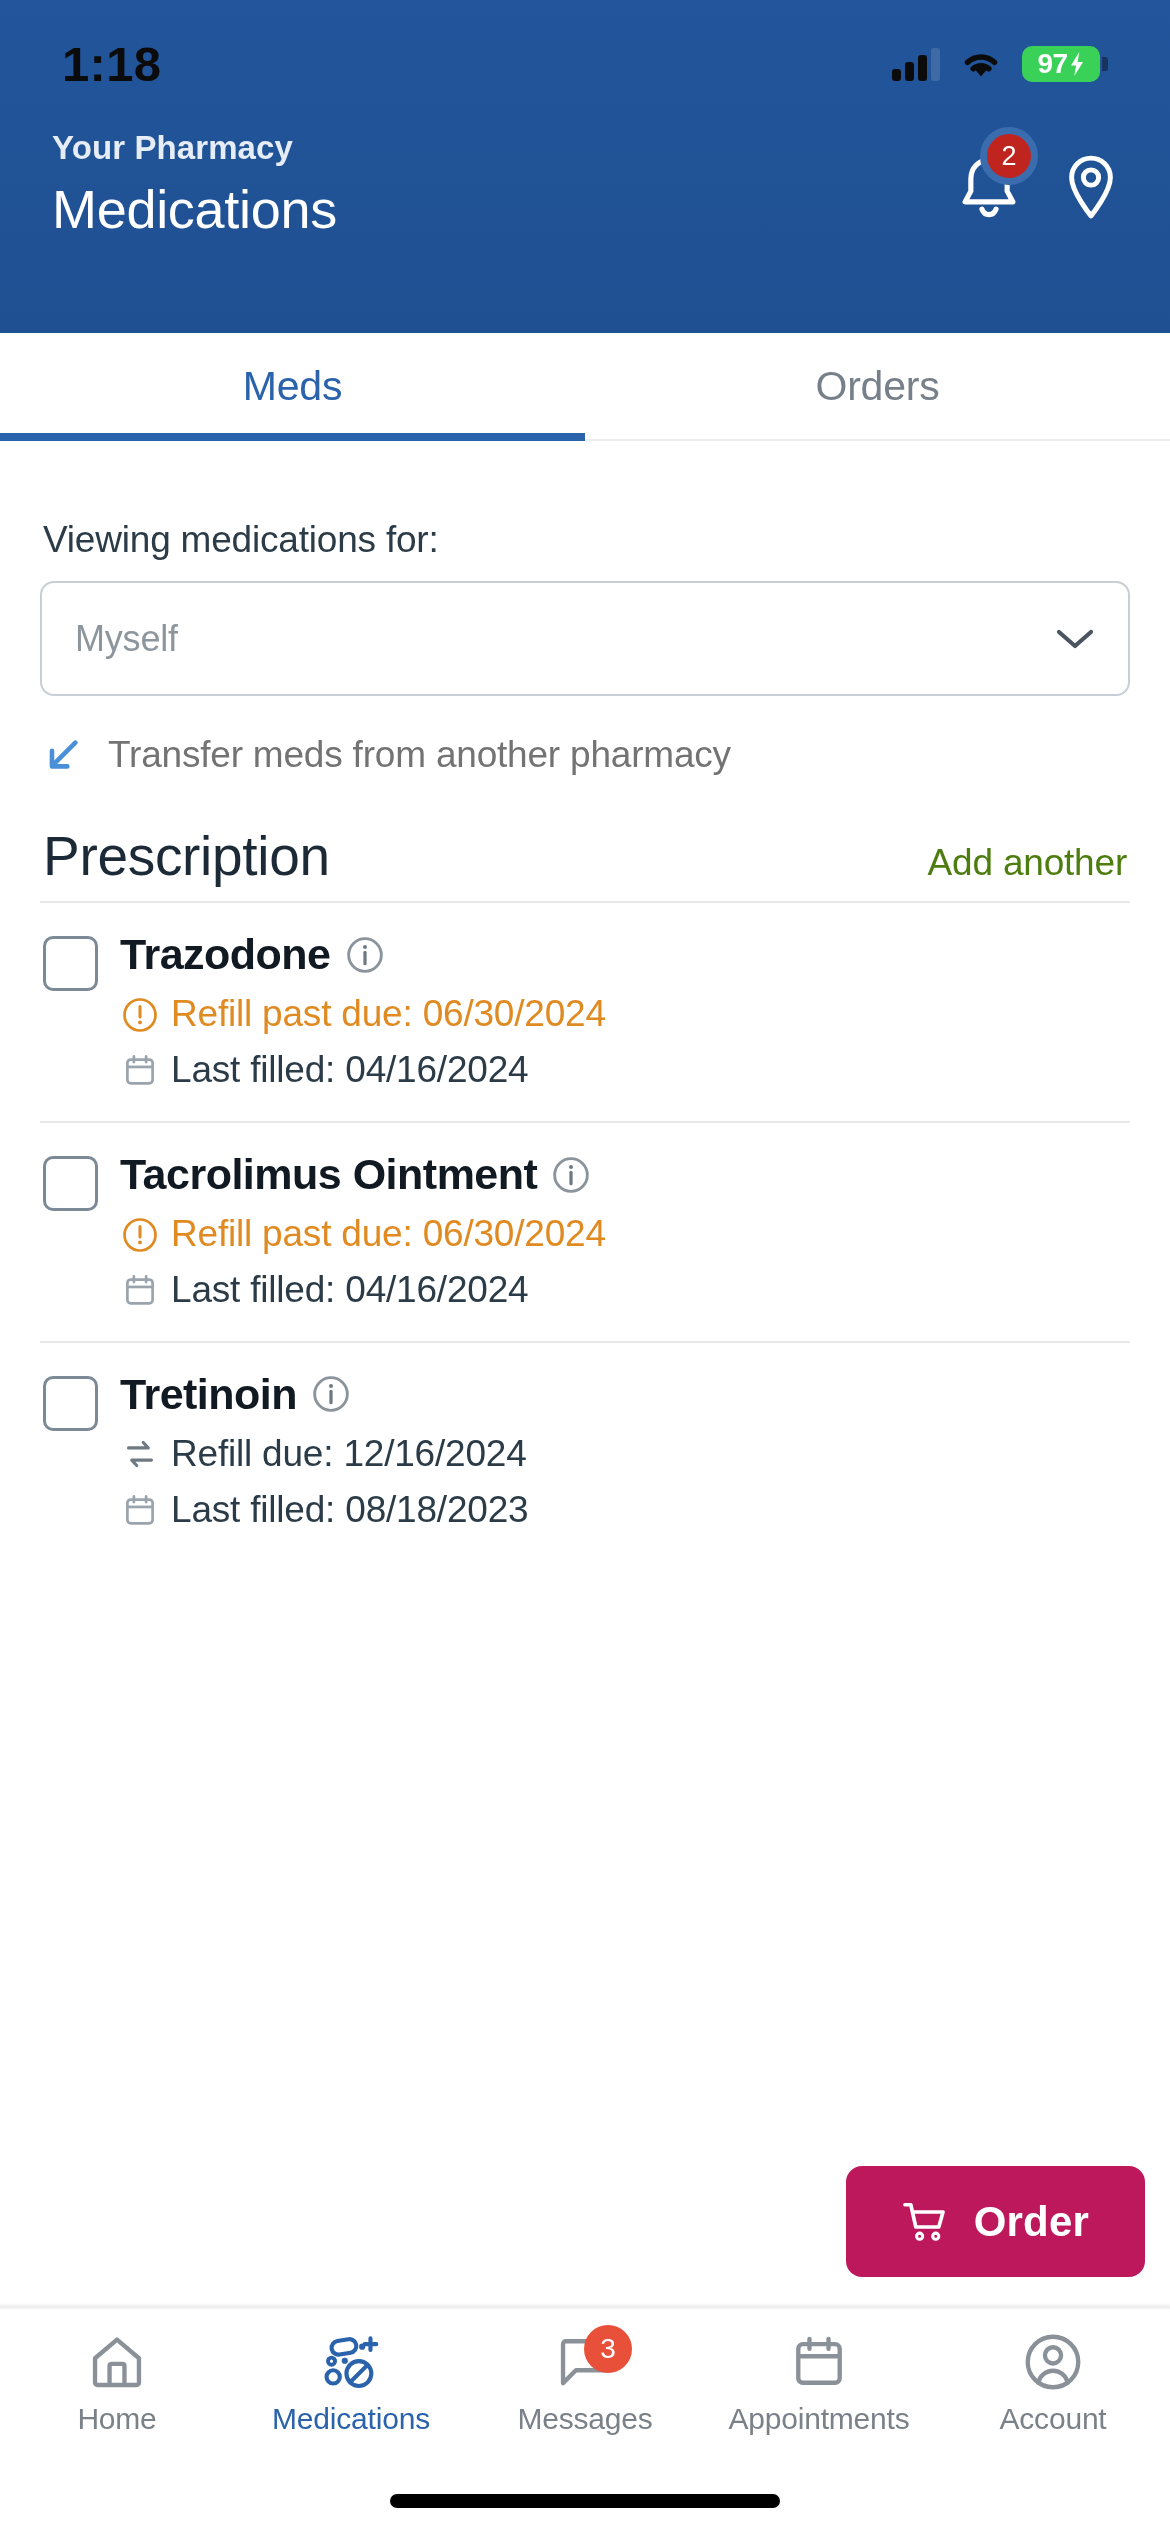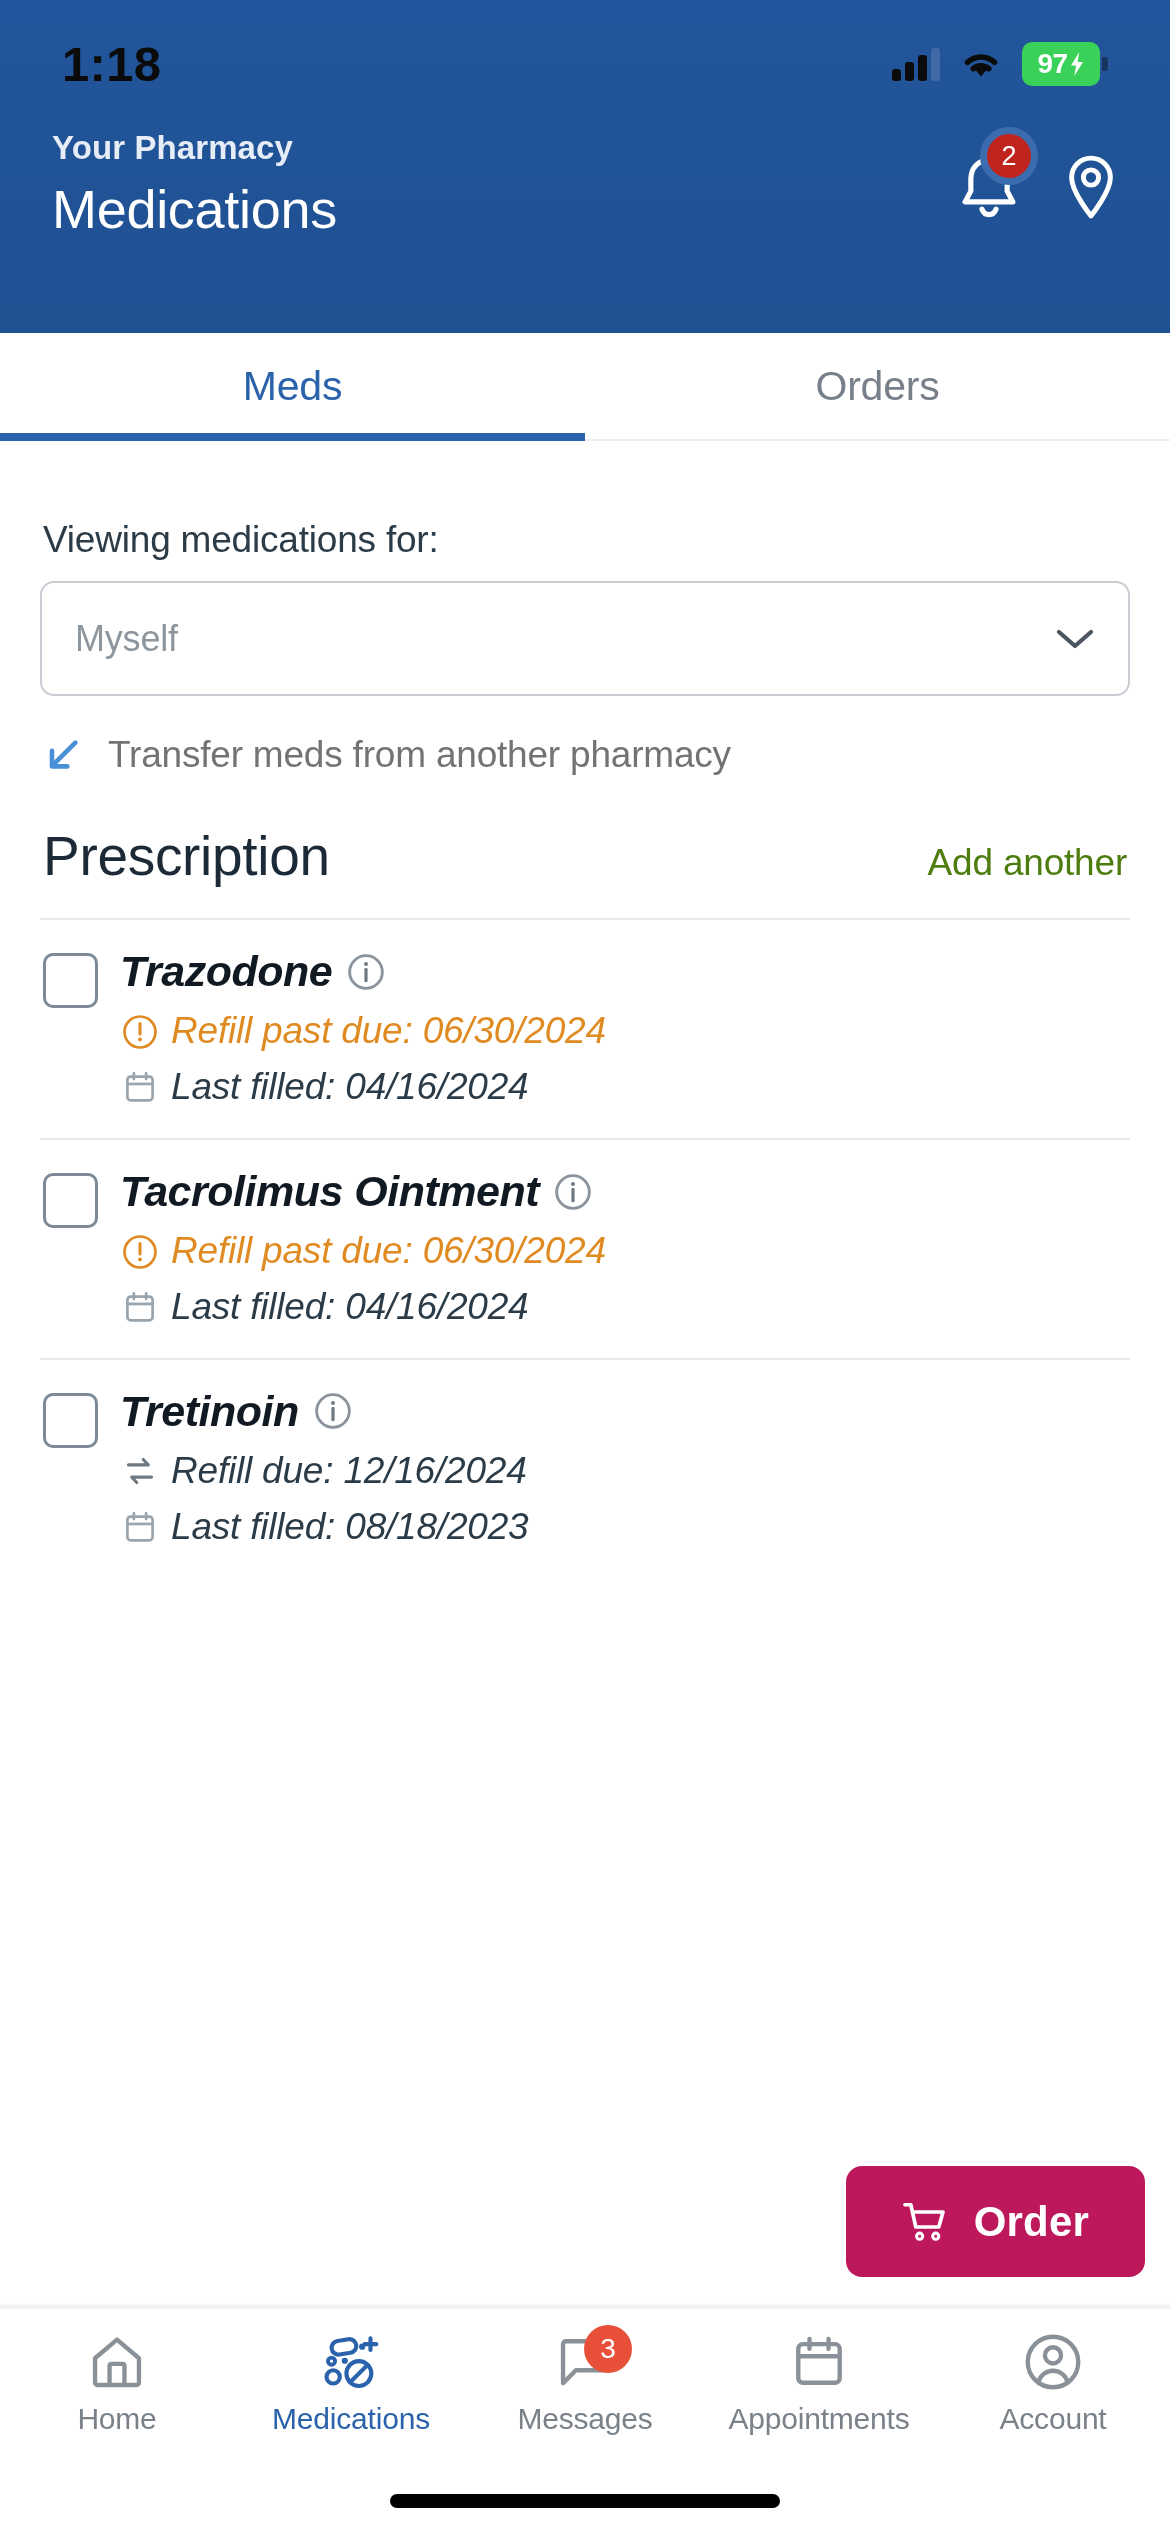--- a/index.html
+++ b/index.html
@@ -74,21 +74,21 @@
 
   .wifi-icon { width: 46px; height: 34px; }
 
   .battery {
     display: flex;
     align-items: center;
   }
   .battery-body {
     background: #3ad159;
     border-radius: 10px;
-    height: 44px;
+    height: 36px;
     min-width: 78px;
     padding: 0 7px;
     display: flex;
     align-items: center;
     justify-content: center;
     gap: 1px;
   }
   .battery-pct {
     color: #ffffff;
     font-size: 28px;
@@ -247,21 +247,21 @@
     font-size: 55px;
     color: #1b2a36;
     letter-spacing: -0.3px;
   }
   .section-action {
     font-size: 37px;
     color: #4d7c0f;
     letter-spacing: -0.2px;
   }
 
-  .med-list { margin-top: 30px; font-style: italic; }
+  .med-list { margin-top: 13px; }
 
   .med-row {
     display: flex;
     gap: 22px;
     padding: 27px 3px 30px 3px;
     border-top: 2px solid #e6e8ea;
   }
   .med-row:first-child { border-top: 2px solid #e6e8ea; }
 
   .checkbox {

